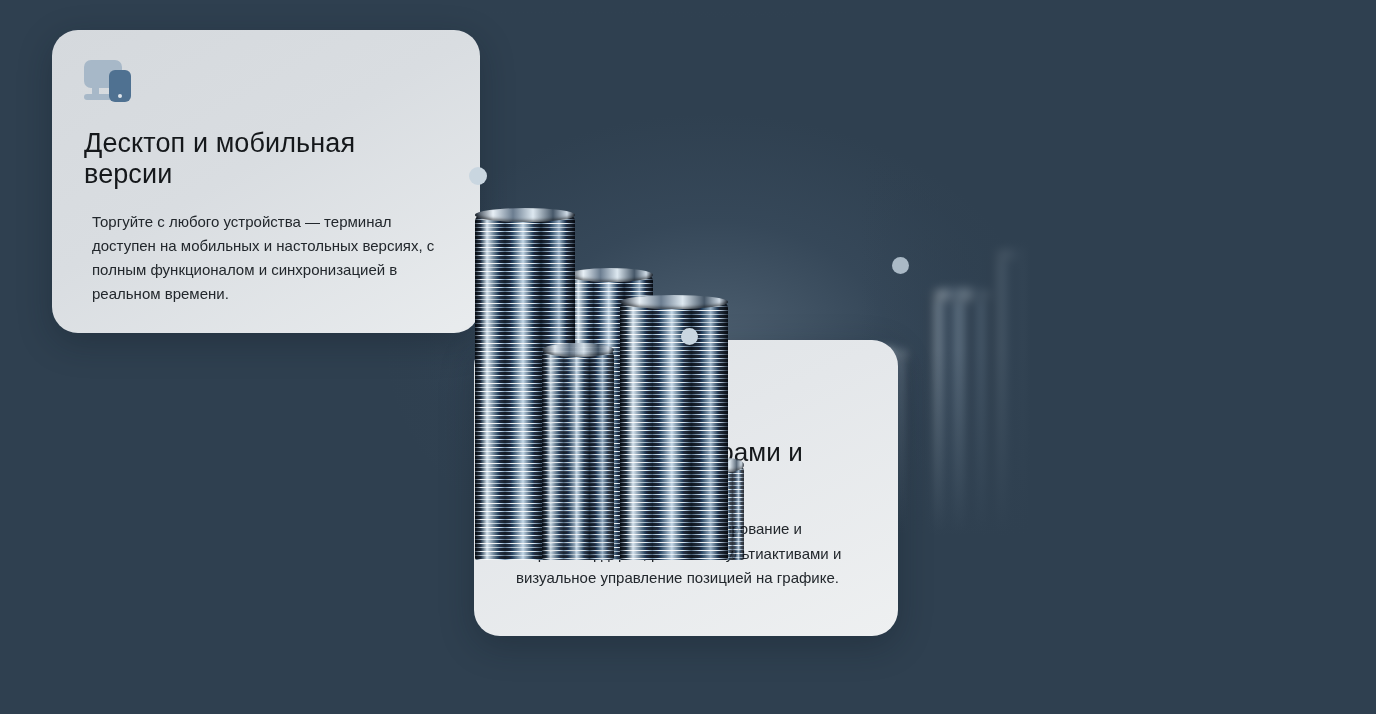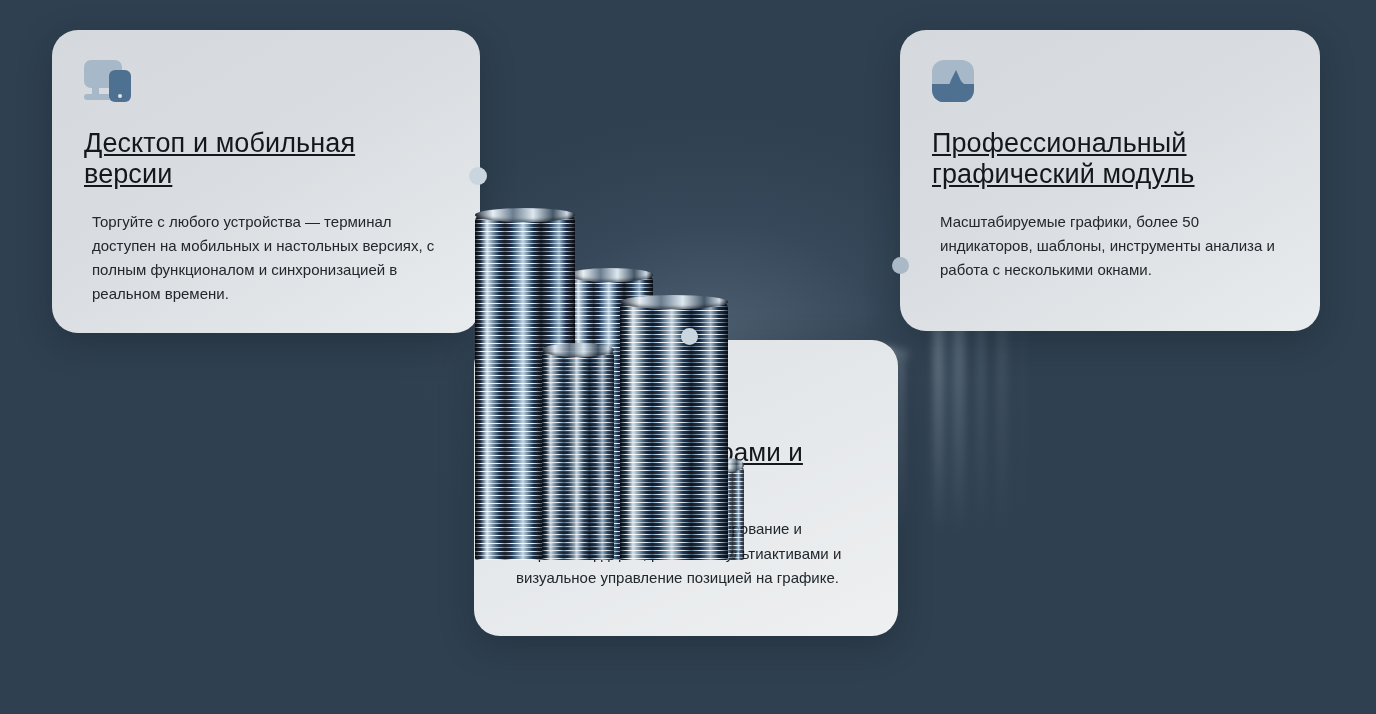--- a/index.html
+++ b/index.html
@@ -172,21 +172,20 @@
   .sl-k2 { left: 24px; top: 21px; }
 
   
   .card-title {
     margin: 0 0 20px 0;
     font-size: 27px;
     font-weight: 400;
     line-height: 1.14;
     color: #15181b;
     letter-spacing: 0.1px;
-    text-decoration: underline;
   }
   .card-3 .card-title { font-size: 26px; }
   .card-text {
     margin: 8px;
     font-size: 15px;
     font-weight: 400;
     line-height: 1.62;
     color: #22272c;
     max-width: 375px;
   }
@@ -243,34 +242,20 @@
           <div class="neck"></div>
           <div class="base"></div>
           <div class="phone"></div>
         </div>
       </div>
       <h2 class="card-title">Десктоп и мобильная версии</h2>
       <p class="card-text">Торгуйте с любого устройства — терминал доступен на мобильных и настольных версиях, с полным функционалом и синхронизацией в реальном времени.</p>
     </div>
   </div>
 
-  <div class="card card-2">
-    <div class="card-inner">
-      <div class="icon-wrap">
-        <div class="icon-chart">
-          <div class="fill"></div>
-          <svg viewBox="0 0 42 42" width="42" height="42">
-            <path d="M2 30 L9 29 L14 33 L19 20 L24 10 L29 21 L34 26 L40 25 L40 42 L2 42 Z" fill="#4f7191"></path>
-          </svg>
-        </div>
-      </div>
-      <h2 class="card-title">Профессиональный графический модуль</h2>
-      <p class="card-text">Масштабируемые графики, более 50 индикаторов, шаблоны, инструменты анализа и работа с несколькими окнами.</p>
-    </div>
-  </div>
 
   <div class="card card-3">
     <div class="card-inner">
       <div class="icon-wrap">
         <div class="icon-sliders">
           <div class="track sl-t1"></div>
           <div class="knob sl-k1"></div>
           <div class="track sl-t2"></div>
           <div class="knob sl-k2"></div>
         </div>

